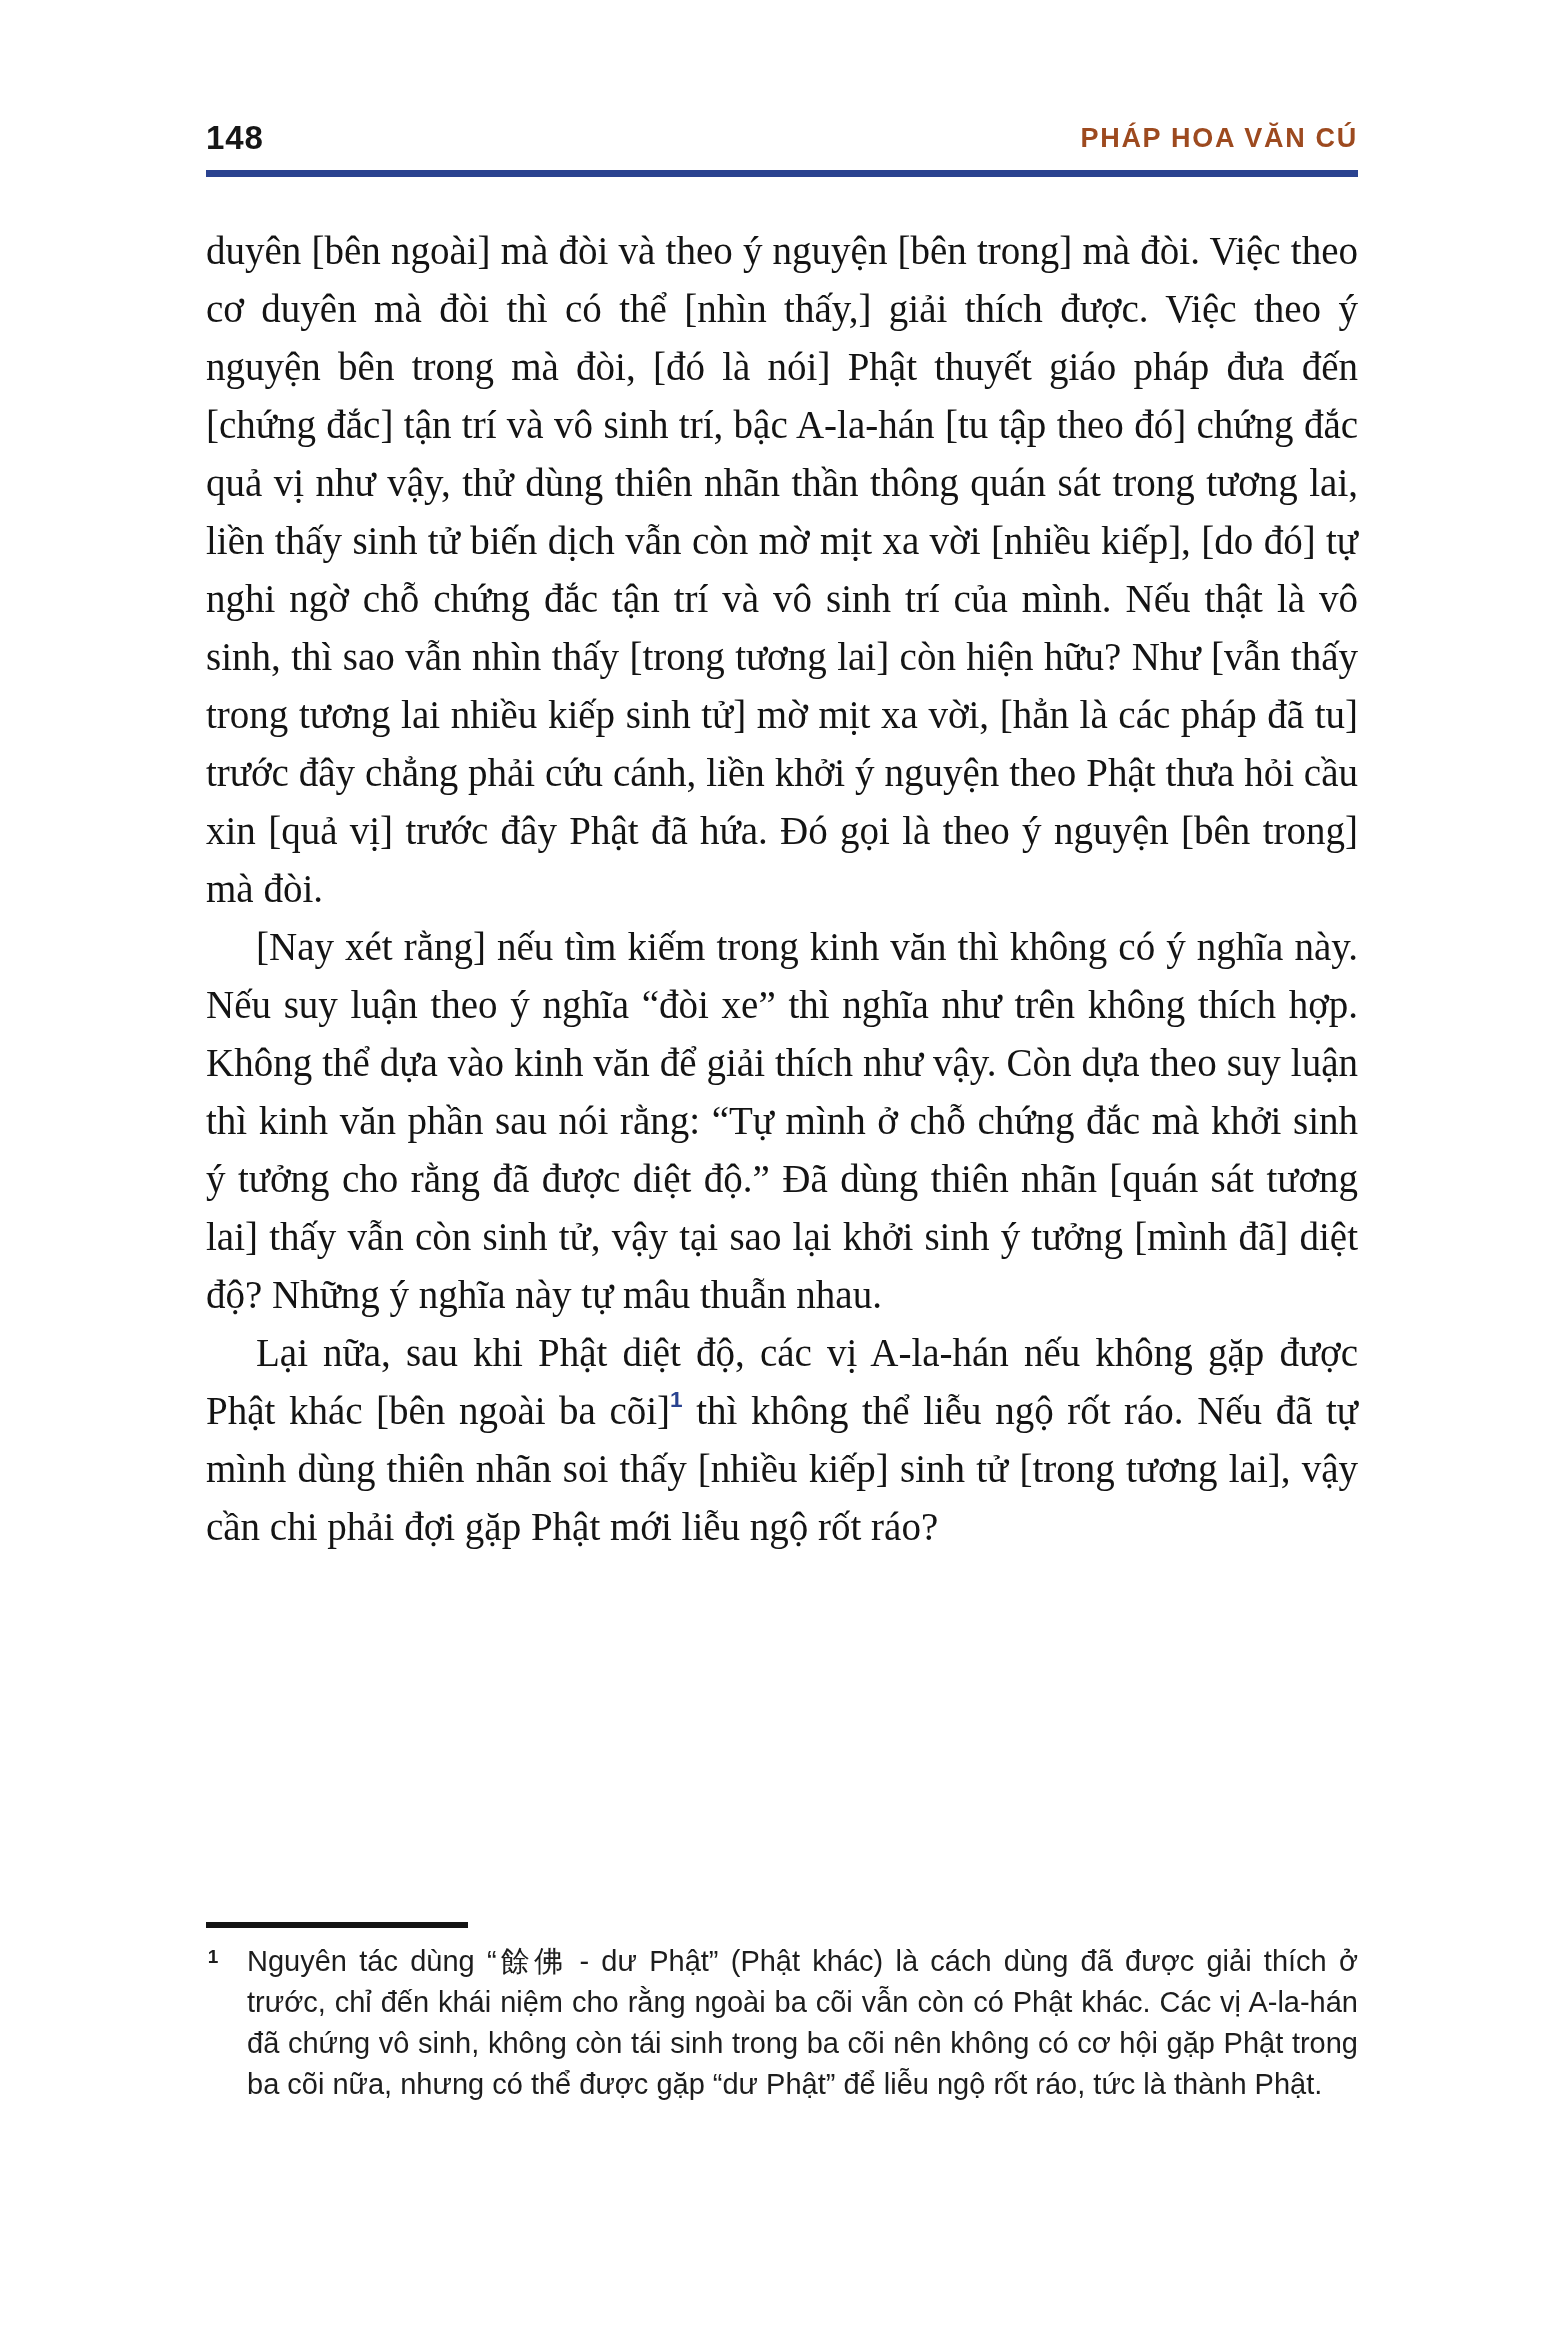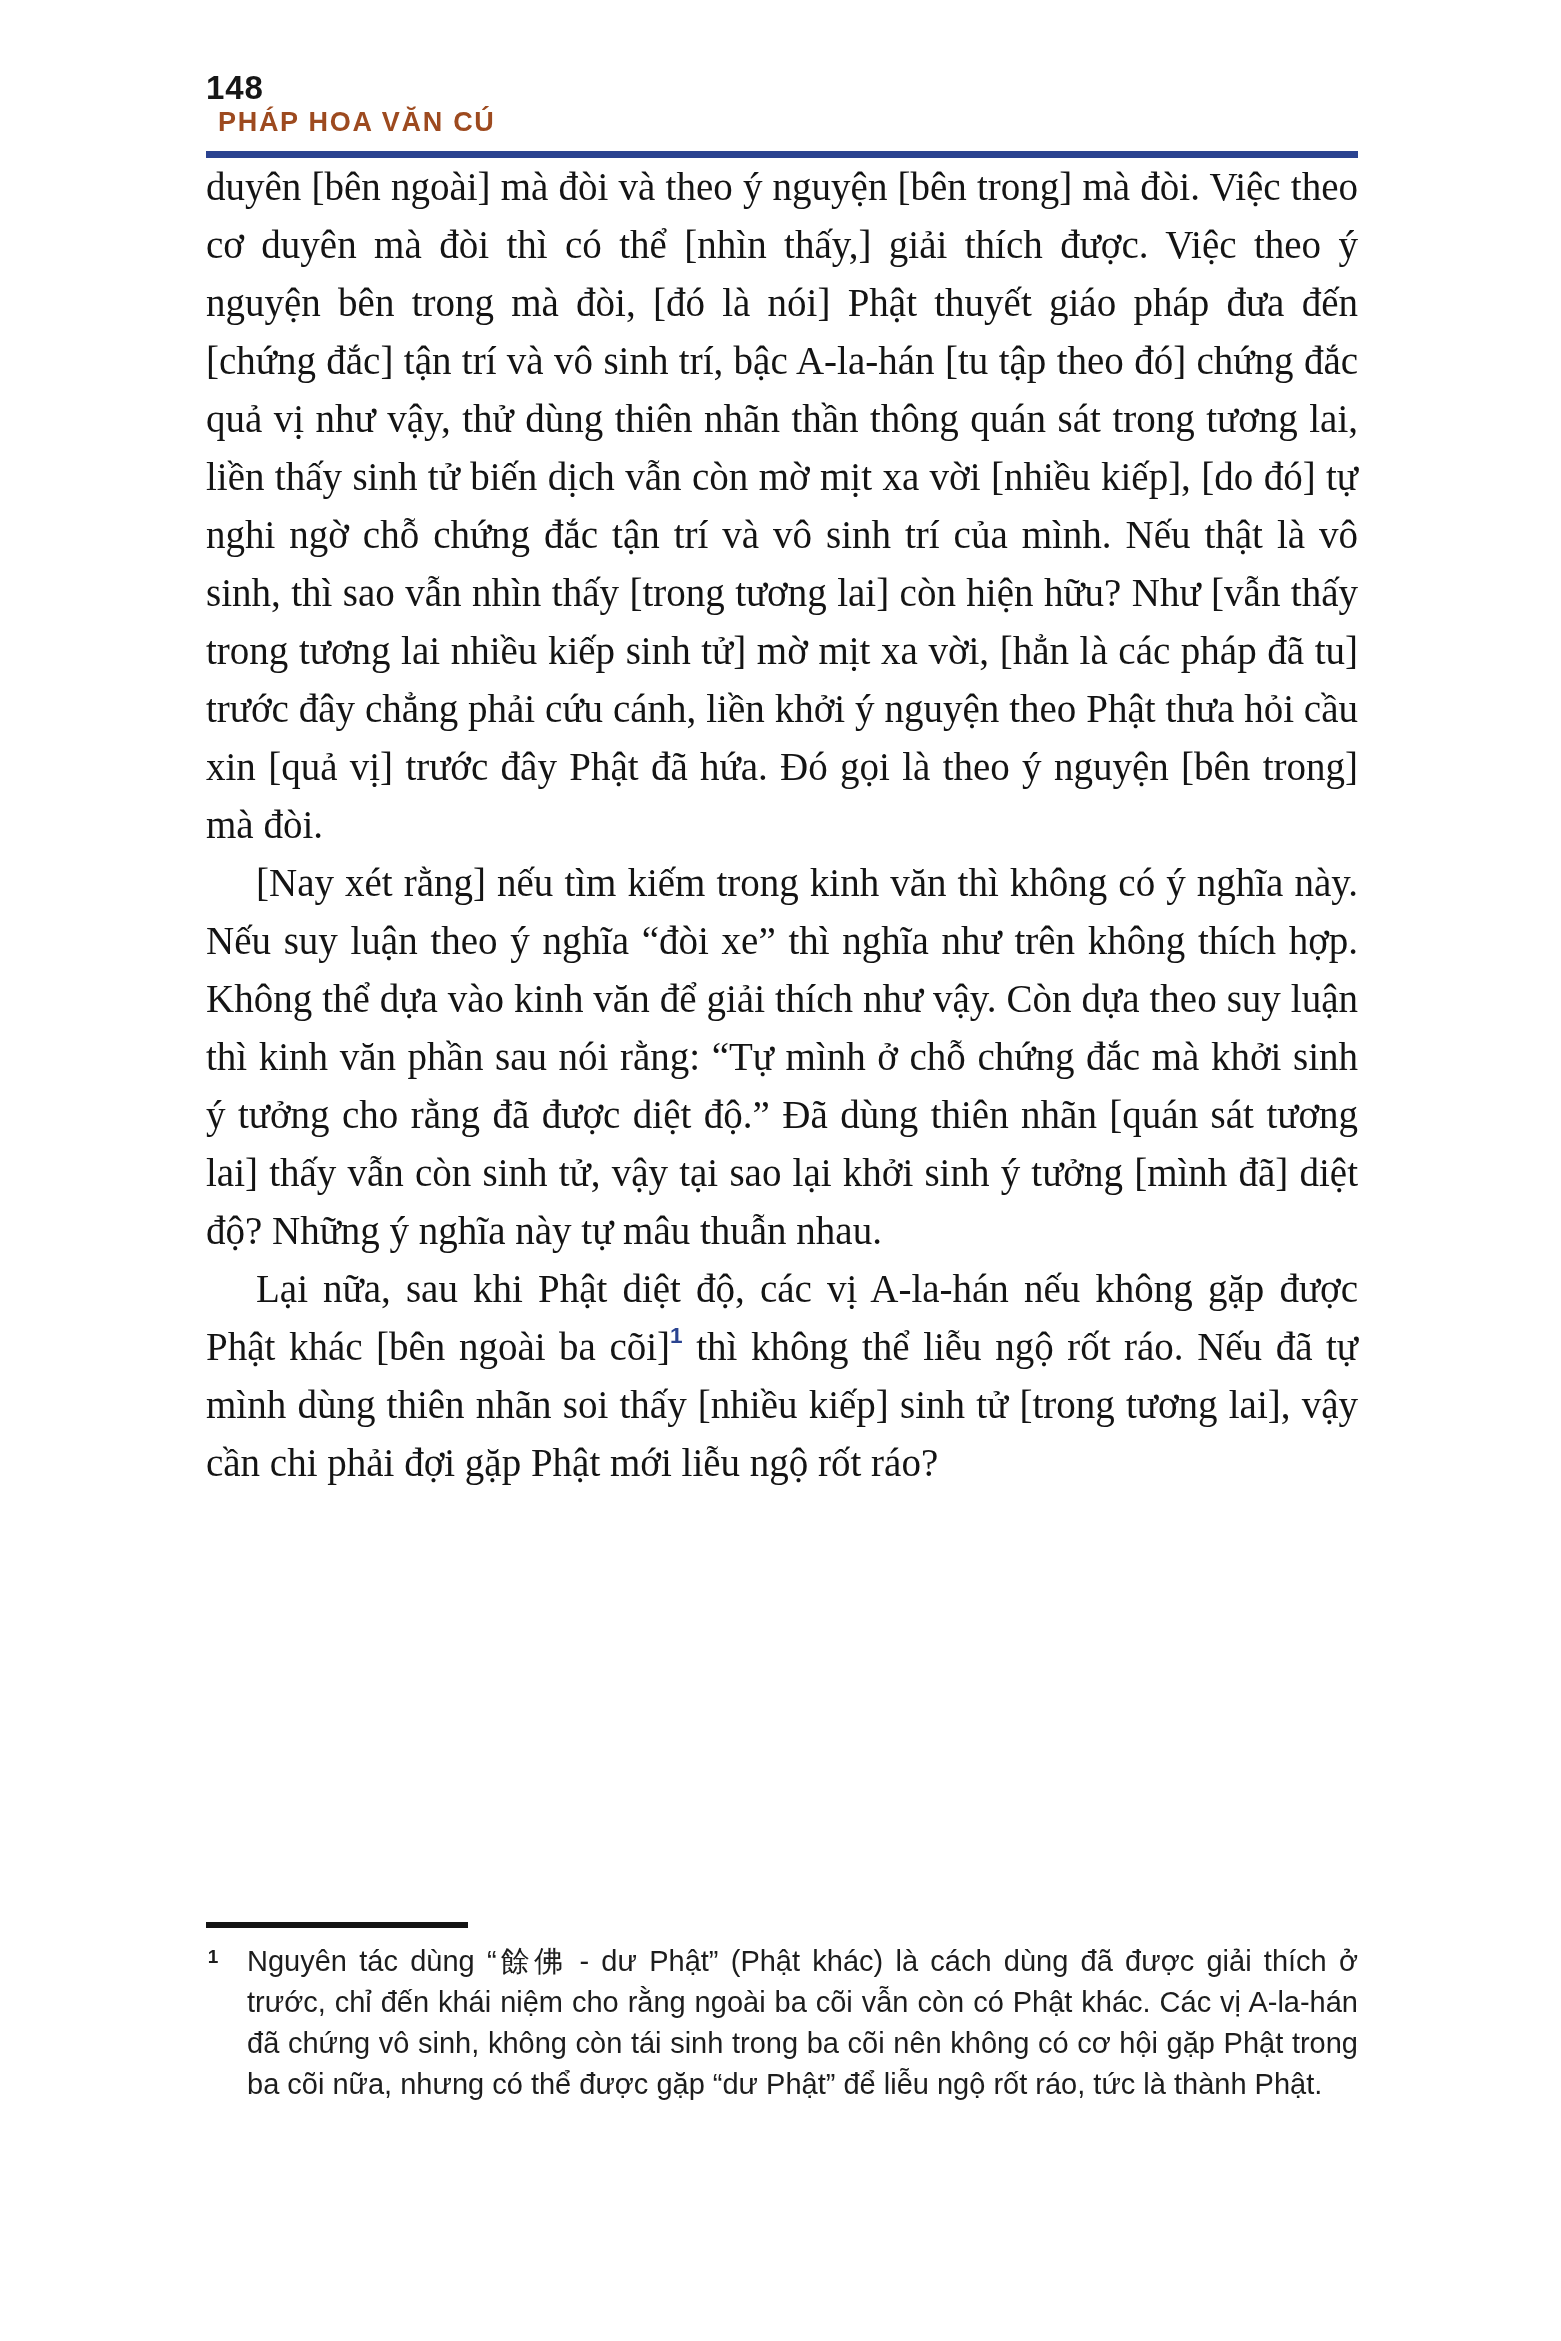--- a/index.html
+++ b/index.html
@@ -15,44 +15,44 @@
     box-sizing: border-box;
     overflow: hidden;
     font-family: "Liberation Serif", "DejaVu Serif", serif;
   }
   .content {
     margin-left: 206px;
     margin-right: 203px;
   }
   
   .header-row {
-    padding-top: 69px;
+    padding-top: 119px;
     display: flex;
     justify-content: space-between;
-    align-items: flex-start;
+    align-items: center;
     font-family: "Liberation Sans", "DejaVu Sans", sans-serif;
-    flex-direction: column;
   }
   .page-number {
     font-size: 33px;
     font-weight: bold;
     color: #161616;
     letter-spacing: 0.9px;
   }
   .running-title {
     font-size: 27px;
     font-weight: bold;
     letter-spacing: 1.7px;
   }
   .header-rule {
     height: 7px;
     margin-top: 13px;
   }
   
   .body-text {
+    margin-top: 45px;
     font-size: 39px;
     line-height: 58px;
     color: #141414;
     text-align: justify;
   }
   .body-text p {
     margin: 0;
     padding: 0;
   }
   .body-text p.indented {

